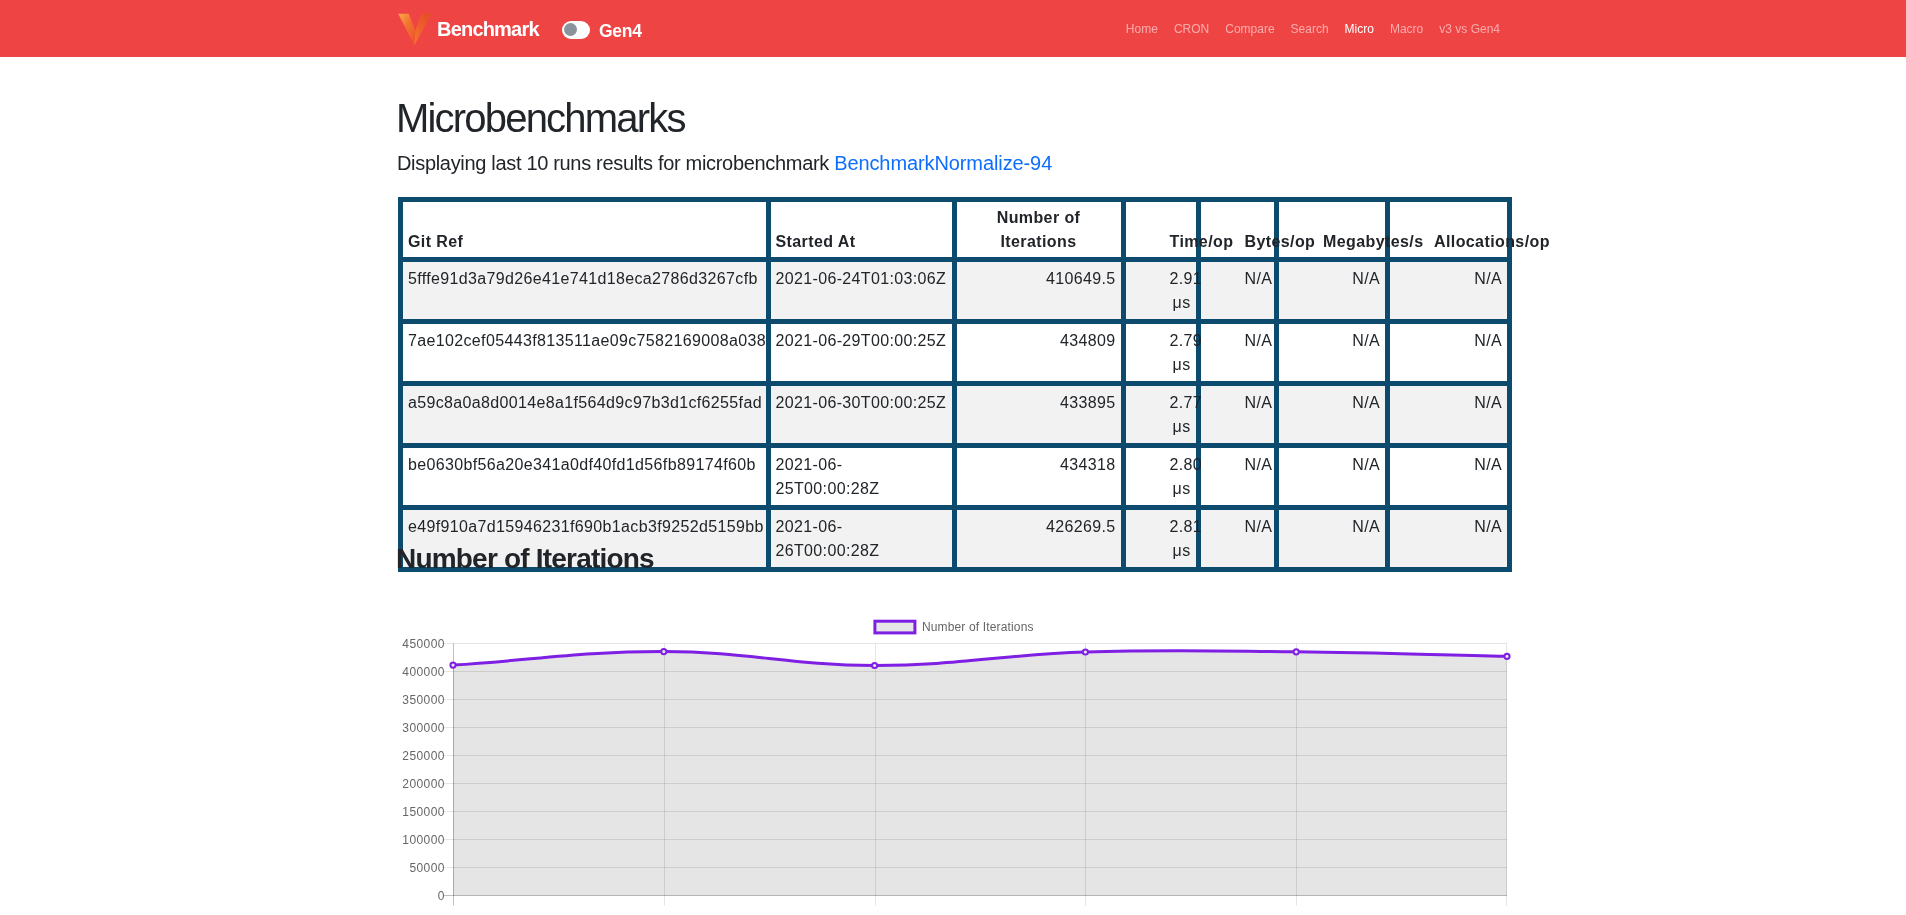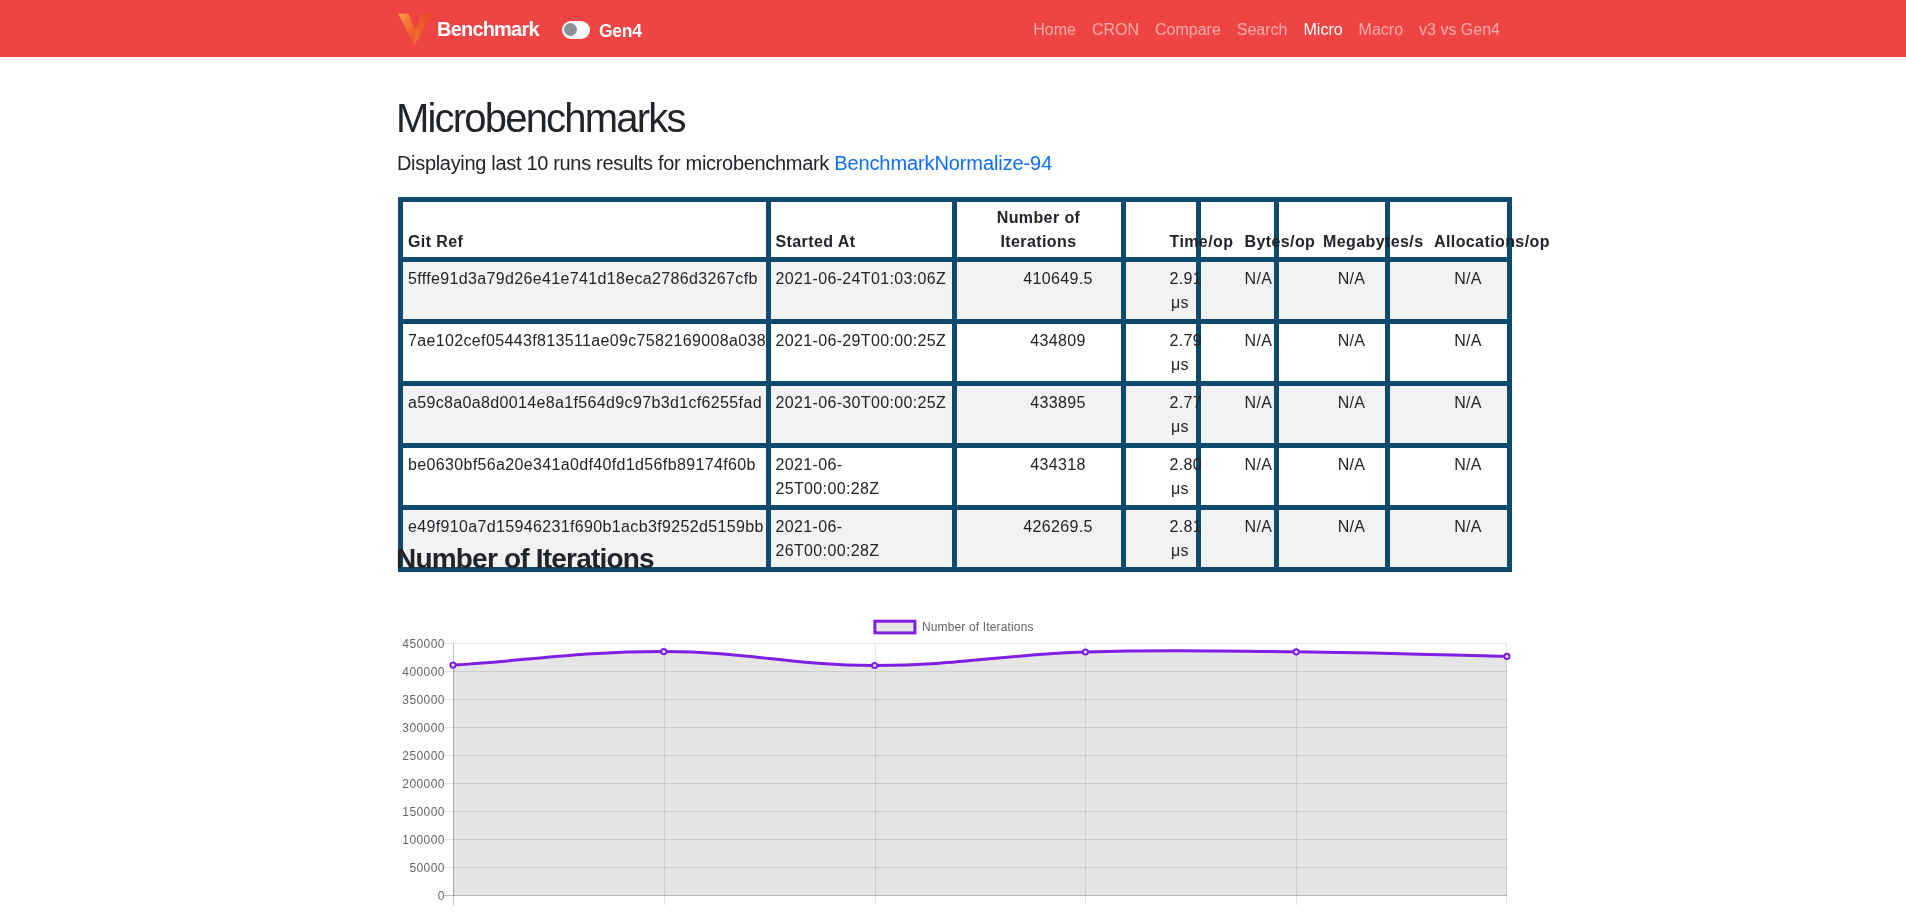--- a/index.html
+++ b/index.html
@@ -6,33 +6,33 @@
 html,body { width:1906px; height:915px; background:#fff; overflow:hidden; }
 body { font-family:"Liberation Sans",sans-serif; color:#212529; position:relative; }
 .navbar { position:absolute; left:0; top:0; width:1906px; height:57px; background:#ef4444; }
 .nav-inner { position:relative; width:1140px; height:57px; margin:0 auto; }
 .logo { position:absolute; left:15px; top:12px; }
 .brand { position:absolute; left:54px; top:18.5px; font-size:20px; font-weight:700; color:#fff; line-height:21px; letter-spacing:-0.8px; }
 .toggle { position:absolute; left:179px; top:20.5px; width:28px; height:18px; background:#fff; border-radius:9px; }
 .toggle .knob { position:absolute; left:2px; top:2.5px; width:13px; height:13px; border-radius:50%; background:#8a939b; }
 .gen4 { position:absolute; left:216px; top:21px; font-size:17.5px; font-weight:700; color:#fff; line-height:20px; letter-spacing:-0.3px; }
 .navlinks { position:absolute; right:15px; top:19px; display:flex; }
-.navlinks span { display:block; padding:0 8px; font-size:16px; line-height:21px; color:rgba(255,255,255,0.55); }
+.navlinks span { display:block; padding:0 8px; font-size:12px; line-height:21px; color:rgba(255,255,255,0.55); }
 .navlinks span.active { color:#fff; }
 h1.pg { position:absolute; left:396px; top:93.5px; font-size:40px; font-weight:400; line-height:48px; letter-spacing:-1.8px; }
 p.sub { position:absolute; left:397px; top:148px; font-size:20px; line-height:30px; letter-spacing:-0.32px; }
 p.sub a { letter-spacing:-0.1px; }
 p.sub a { color:#0d6efd; text-decoration:none; }
 table.bench { position:absolute; left:398px; top:197px; border-collapse:collapse; table-layout:fixed; width:1109px; font-size:16px; }
 table.bench th, table.bench td { border:5px solid #0c4a6e; padding:4.5px 5px; line-height:24px; }
 table.bench td { letter-spacing:0.35px; }
 table.bench thead th { vertical-align:bottom; font-weight:700; text-align:left; letter-spacing:0.4px; border-bottom-width:2px; padding-top:3.5px; padding-bottom:3.5px; }
 table.bench tbody tr:nth-child(odd) td { background:#f2f2f2; }
 table.bench td { vertical-align:top; }
-table.bench th.tr, table.bench td.tr { text-align:center;padding-left:44px; }
+table.bench th.tr, table.bench td.tr { text-align:right;padding-left:44px; }
 table.bench th.tc { text-align:center; }
 h3.pg { position:absolute; left:396px; top:542px; font-size:28px; font-weight:700; line-height:33.6px; letter-spacing:-0.8px; }
 .chartsvg { position:absolute; left:0; top:600px; }
 </style>
 </head>
 <body>
 <div class="navbar">
     <div class="nav-inner">
   <svg class="logo" width="35" height="34" viewBox="0 0 35 34">
     <defs>

